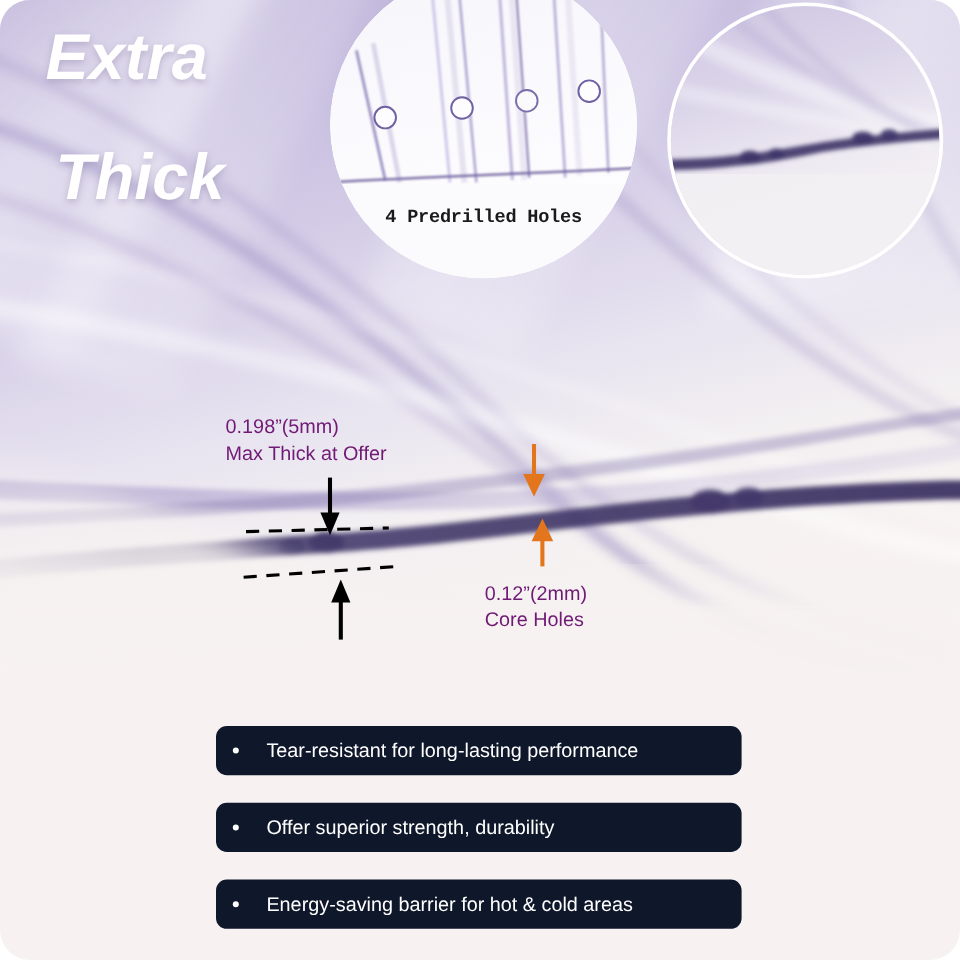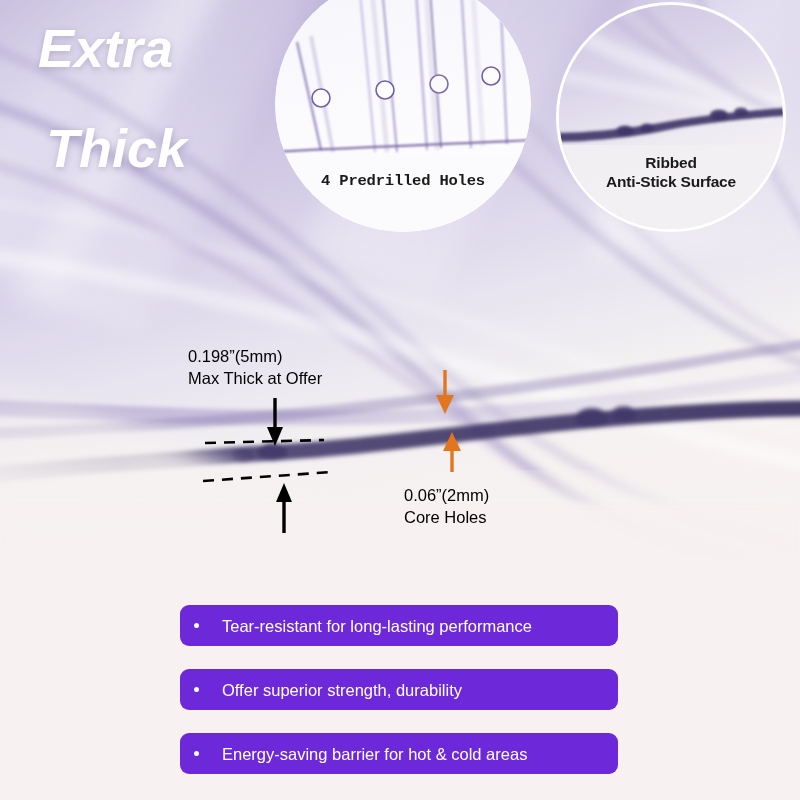--- a/index.html
+++ b/index.html
@@ -11,20 +11,21 @@
     overflow: hidden;
     font-family: "Liberation Sans", sans-serif;
   }
 
   #page {
     position: relative;
     width: 800px;
     height: 800px;
     background: #f7f2f1;
     overflow: hidden;
+    border-radius: 25px;
   }
 
   
   .photo {
     position: absolute;
     left: 0; top: 0;
     width: 800px;
     height: 560px;
     overflow: hidden;
   }
@@ -82,21 +83,21 @@
     border: 3px solid #ffffff;
   }
   #bubble-ribbed .bubble-inner { background: #ece9f3; }
   #bubble-ribbed .bubble-caption { top: 148px; }
 
   .bubble svg { display: block; }
 
   
   .callout-text {
     position: absolute;
-    color: #000000;
+    color: #701a75;
     font-size: 16.5px;
     line-height: 22px;
     white-space: nowrap;
   }
   #label-max-thick { left: 188px; top: 345px; }
   #label-core-thick { left: 404px; top: 484px; }
 
   .anno-layer {
     position: absolute;
     left: 0; top: 0;
@@ -109,21 +110,21 @@
     position: absolute;
     left: 180px;
     top: 605px;
     width: 438px;
   }
   .bullet-bar {
     display: flex;
     align-items: center;
     height: 41px;
     margin-bottom: 23px;
-    background: #6d28d9;
+    background: #0f172a;
     border-radius: 9px;
     padding-left: 14px;
   }
   .bullet-dot {
     width: 5px;
     height: 5px;
     border-radius: 50%;
     background: #ffffff;
     flex: 0 0 auto;
     margin-right: 23px;
@@ -344,24 +345,20 @@
                    C40,135 20,137 -10,137 Z" fill="#3f3669" opacity="0.92"></path>
           <ellipse cx="66" cy="126" rx="9" ry="5.5" fill="#3f3669" opacity="0.95"></ellipse>
           <ellipse cx="88" cy="123" rx="7" ry="4.5" fill="#3f3669" opacity="0.9"></ellipse>
           <ellipse cx="160" cy="110" rx="9" ry="5.5" fill="#3f3669" opacity="0.95"></ellipse>
           <ellipse cx="182" cy="107" rx="7" ry="4.5" fill="#3f3669" opacity="0.9"></ellipse>
         </g>
 
         <rect x="0" y="140" width="224" height="84" fill="#f2eff3" opacity="0.9"></rect>
       </svg>
     </div>
-    <div class="bubble-caption">
-      <div>Ribbed</div>
-      <div>Anti-Stick Surface</div>
-    </div>
   </div>
 
   <svg class="anno-layer" viewBox="0 0 800 800" xmlns="http://www.w3.org/2000/svg">
 
     <line x1="205" y1="443" x2="324" y2="440" stroke="#000000" stroke-width="2.6" stroke-dasharray="11 8"></line>
 
     <line x1="203" y1="481" x2="332" y2="472" stroke="#000000" stroke-width="2.6" stroke-dasharray="11 8"></line>
 
     <g>
       <line x1="275" y1="398" x2="275" y2="432" stroke="#000000" stroke-width="3.4"></line>
@@ -383,21 +380,21 @@
       <polygon points="452,432 443,451 461,451" fill="#e3761c"></polygon>
     </g>
   </svg>
 
   <div class="callout-text" id="label-max-thick">
     <div>0.198”(5mm)</div>
     <div>Max Thick at Offer</div>
   </div>
 
   <div class="callout-text" id="label-core-thick">
-    <div>0.06”(2mm)</div>
+    <div>0.12”(2mm)</div>
     <div>Core Holes</div>
   </div>
 
   <div class="bullets">
     <div class="bullet-bar">
       <span class="bullet-dot"></span>
       <span class="bullet-text">Tear-resistant for long-lasting performance</span>
     </div>
     <div class="bullet-bar">
       <span class="bullet-dot"></span>

